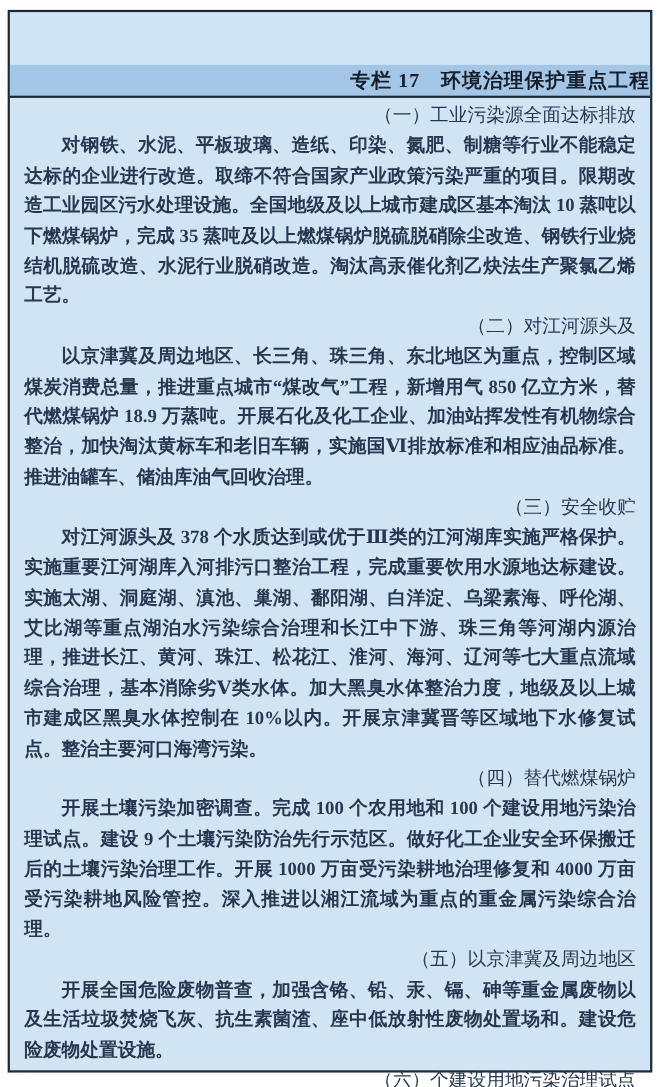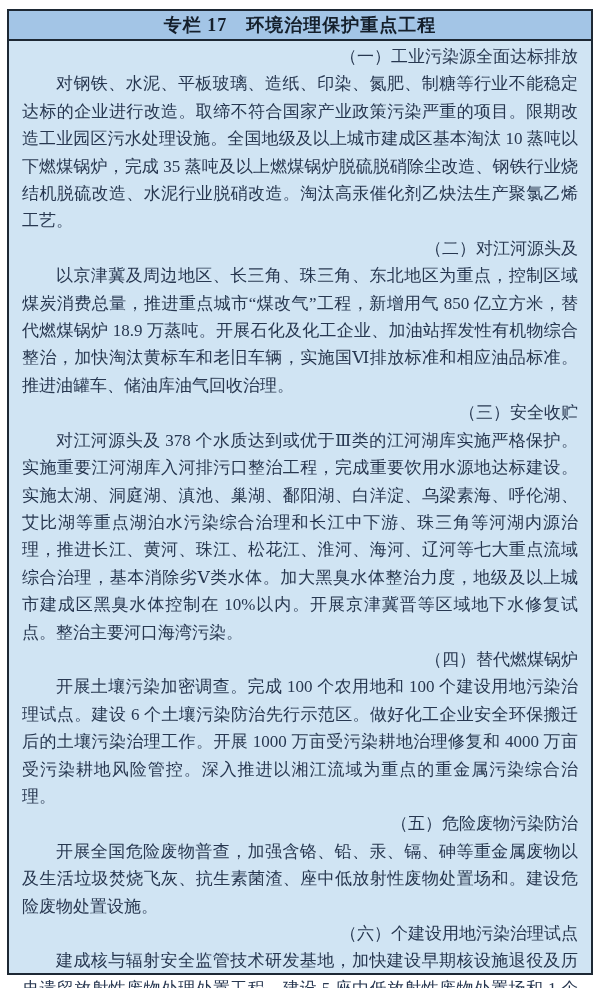--- a/index.html
+++ b/index.html
@@ -21,21 +21,21 @@
     position:absolute;
     left:7px;top:9px;
     width:586px;height:966px;
     border:2px solid var(--border-color);
     background:var(--body-bg);
   }
   .box-header{
     height:30px;
     background:var(--header-bg);
     border-bottom:2px solid var(--border-color);
-    display:flex;align-items:center;justify-content:center;
+    display:flex;align-items:center;justify-content:flex-end;margin-top:48px;
   }
   .box-title{
     font-size:18px;
     font-weight:bold;
     color:var(--title-text);
     letter-spacing:1px;
     white-space:nowrap;
   }
   .box-content{
     padding:2px 13px 4px 13px;
@@ -44,20 +44,21 @@
     line-height:27.4px;
   }
   .section-heading{
     text-indent:2em;
     text-align:right;
     font-style:normal;
   }
   .section-paragraph{
     text-indent:2em;
     text-align:justify;
+    font-weight:bold;
   }
 </style>
 </head>
 <body>
 
 <div class="box">
   <div class="box-header">
     <div class="box-title">专栏 17　环境治理保护重点工程</div>
   </div>
   <div class="box-content">
@@ -72,25 +73,25 @@
       <div class="section-paragraph">以京津冀及周边地区、长三角、珠三角、东北地区为重点，控制区域煤炭消费总量，推进重点城市“煤改气”工程，新增用气 850 亿立方米，替代燃煤锅炉 18.9 万蒸吨。开展石化及化工企业、加油站挥发性有机物综合整治，加快淘汰黄标车和老旧车辆，实施国Ⅵ排放标准和相应油品标准。推进油罐车、储油库油气回收治理。</div>
     </div>
 
     <div class="section">
       <div class="section-heading">（三）安全收贮</div>
       <div class="section-paragraph">对江河源头及 378 个水质达到或优于Ⅲ类的江河湖库实施严格保护。实施重要江河湖库入河排污口整治工程，完成重要饮用水源地达标建设。实施太湖、洞庭湖、滇池、巢湖、鄱阳湖、白洋淀、乌梁素海、呼伦湖、艾比湖等重点湖泊水污染综合治理和长江中下游、珠三角等河湖内源治理，推进长江、黄河、珠江、松花江、淮河、海河、辽河等七大重点流域综合治理，基本消除劣Ⅴ类水体。加大黑臭水体整治力度，地级及以上城市建成区黑臭水体控制在 10%以内。开展京津冀晋等区域地下水修复试点。整治主要河口海湾污染。</div>
     </div>
 
     <div class="section">
       <div class="section-heading">（四）替代燃煤锅炉</div>
-      <div class="section-paragraph">开展土壤污染加密调查。完成 100 个农用地和 100 个建设用地污染治理试点。建设 6 个土壤污染防治先行示范区。做好化工企业安全环保搬迁后的土壤污染治理工作。开展 1000 万亩受污染耕地治理修复和 4000 万亩受污染耕地风险管控。深入推进以湘江流域为重点的重金属污染综合治理。</div>
+      <div class="section-paragraph">开展土壤污染加密调查。完成 100 个农用地和 100 个建设用地污染治理试点。建设 9 个土壤污染防治先行示范区。做好化工企业安全环保搬迁后的土壤污染治理工作。开展 1000 万亩受污染耕地治理修复和 4000 万亩受污染耕地风险管控。深入推进以湘江流域为重点的重金属污染综合治理。</div>
     </div>
 
     <div class="section">
-      <div class="section-heading">（五）危险废物污染防治</div>
+      <div class="section-heading">（五）以京津冀及周边地区</div>
       <div class="section-paragraph">开展全国危险废物普查，加强含铬、铅、汞、镉、砷等重金属废物以及生活垃圾焚烧飞灰、抗生素菌渣、座中低放射性废物处置场和。建设危险废物处置设施。</div>
     </div>
 
     <div class="section">
       <div class="section-heading">（六）个建设用地污染治理试点</div>
       <div class="section-paragraph">建成核与辐射安全监管技术研发基地，加快建设早期核设施退役及历史遗留放射性废物处理处置工程，建设 5 座中低放射性废物处置场和 1 个高放射性废物处理地下实验室，建设高风险放射源实时监控系统，废旧放射源 100%安全收贮。加强国家核事故应急救援队伍建设。</div>
     </div>
 
   </div>
 </div>

